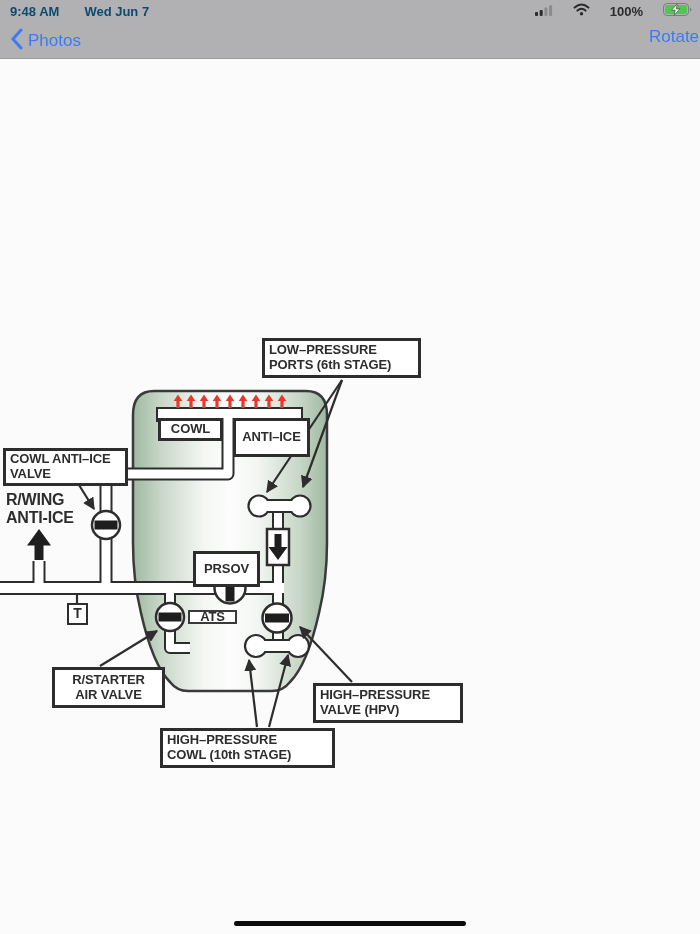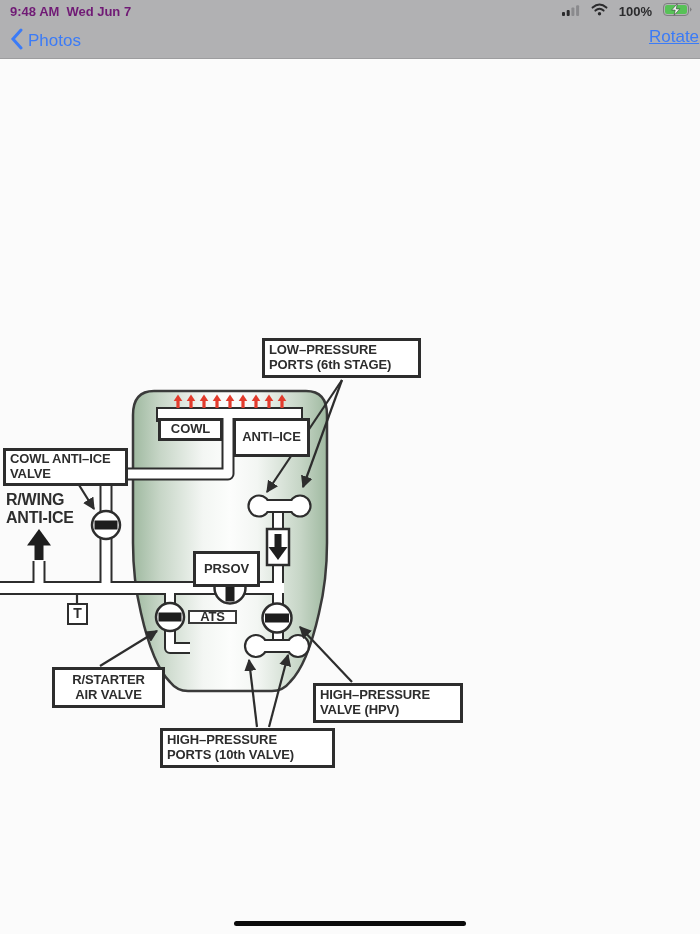--- a/index.html
+++ b/index.html
@@ -2,30 +2,30 @@
 <html><head>
 <meta charset="utf-8">
 <style>
   html,body{margin:0;padding:0;}
   body{width:700px;height:934px;position:relative;background:#fafafa;
        font-family:"Liberation Sans",sans-serif;-webkit-font-smoothing:antialiased;overflow:hidden;}
   
   .header{position:absolute;left:0;top:0;width:700px;height:58px;background:#b1b1b3;
           border-bottom:1px solid #9d9d9f;z-index:30;}
   .statusbar{position:absolute;left:0;top:0;width:100%;height:22px;}
-  .st-left{position:absolute;left:10px;top:4px;font-size:13px;color:#701a75;display:flex;gap:7px;}
+  .st-left{position:absolute;left:10px;top:4px;font-size:13px;color:#0c4a6e;display:flex;gap:25px;}
   .st-time{font-weight:700;}
   .st-date{font-weight:700;}
-  .st-right{position:absolute;right:8px;top:3px;display:flex;align-items:center;gap:11px;height:16px;}
+  .st-right{position:absolute;right:8px;top:3px;display:flex;align-items:center;gap:20px;height:16px;}
   .st-batt-pct{font-size:13px;font-weight:700;color:#2b2b2d;}
   .navbar{position:absolute;left:0;top:22px;width:100%;height:36px;padding-left:32px;}
   .back-btn{position:absolute;left:10px;top:6px;display:flex;align-items:center;gap:5px;cursor:pointer;}
   .back-label{font-size:17px;color:#3b7bf7;}
   .rotate-btn{position:absolute;right:12px;top:5px;display:flex;align-items:center;gap:5px;cursor:pointer;}
-  .rotate-label{font-size:17px;color:#3b7bf7;text-decoration:underline;}
+  .rotate-label{font-size:17px;color:#3b7bf7;}
   .rotate-glyph{font-size:19px;color:#3b7bf7;line-height:1;}
   
   .photo{position:absolute;left:0;top:58px;width:700px;height:876px;background:#fbfbfb;}
   svg.diagram{position:absolute;left:0;top:0;}
   
   .dlabel{position:absolute;box-sizing:border-box;background:#ffffff;border:3px solid #2d2d2d;
           color:#2d2d2d;font-weight:700;font-size:13px;line-height:1.12;letter-spacing:-0.1px;
           padding:1px 4px;white-space:nowrap;z-index:10;display:flex;flex-direction:column;justify-content:center;}
   .dlabel.center{align-items:center;text-align:center;}
   .plain-label{position:absolute;color:#2d2d2d;font-weight:700;font-size:16px;line-height:1.0;
@@ -237,17 +237,17 @@
     <div>AIR VALVE</div>
   </div>
 
   <div class="dlabel" style="left:313px;top:625px;width:150px;height:40px;">
     <div>HIGH–PRESSURE</div>
     <div>VALVE (HPV)</div>
   </div>
 
   <div class="dlabel" style="left:160px;top:670px;width:175px;height:40px;">
     <div>HIGH–PRESSURE</div>
-    <div>PORTS (10th VALVE)</div>
+    <div>COWL (10th STAGE)</div>
   </div>
 </div>
 
 <div class="home-indicator"></div>
 
 </body></html>

